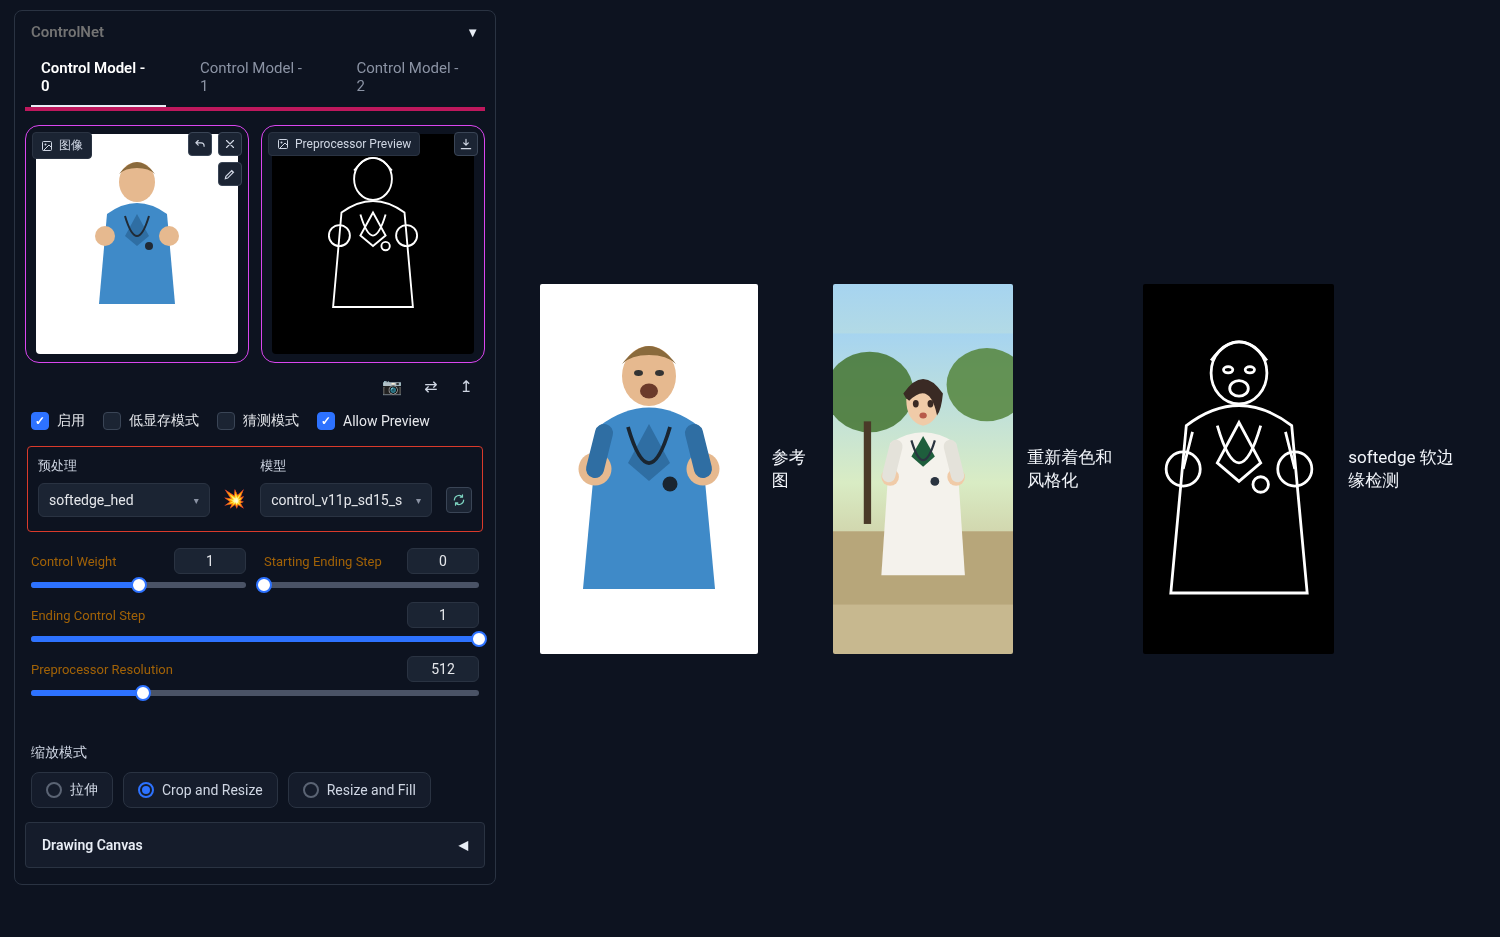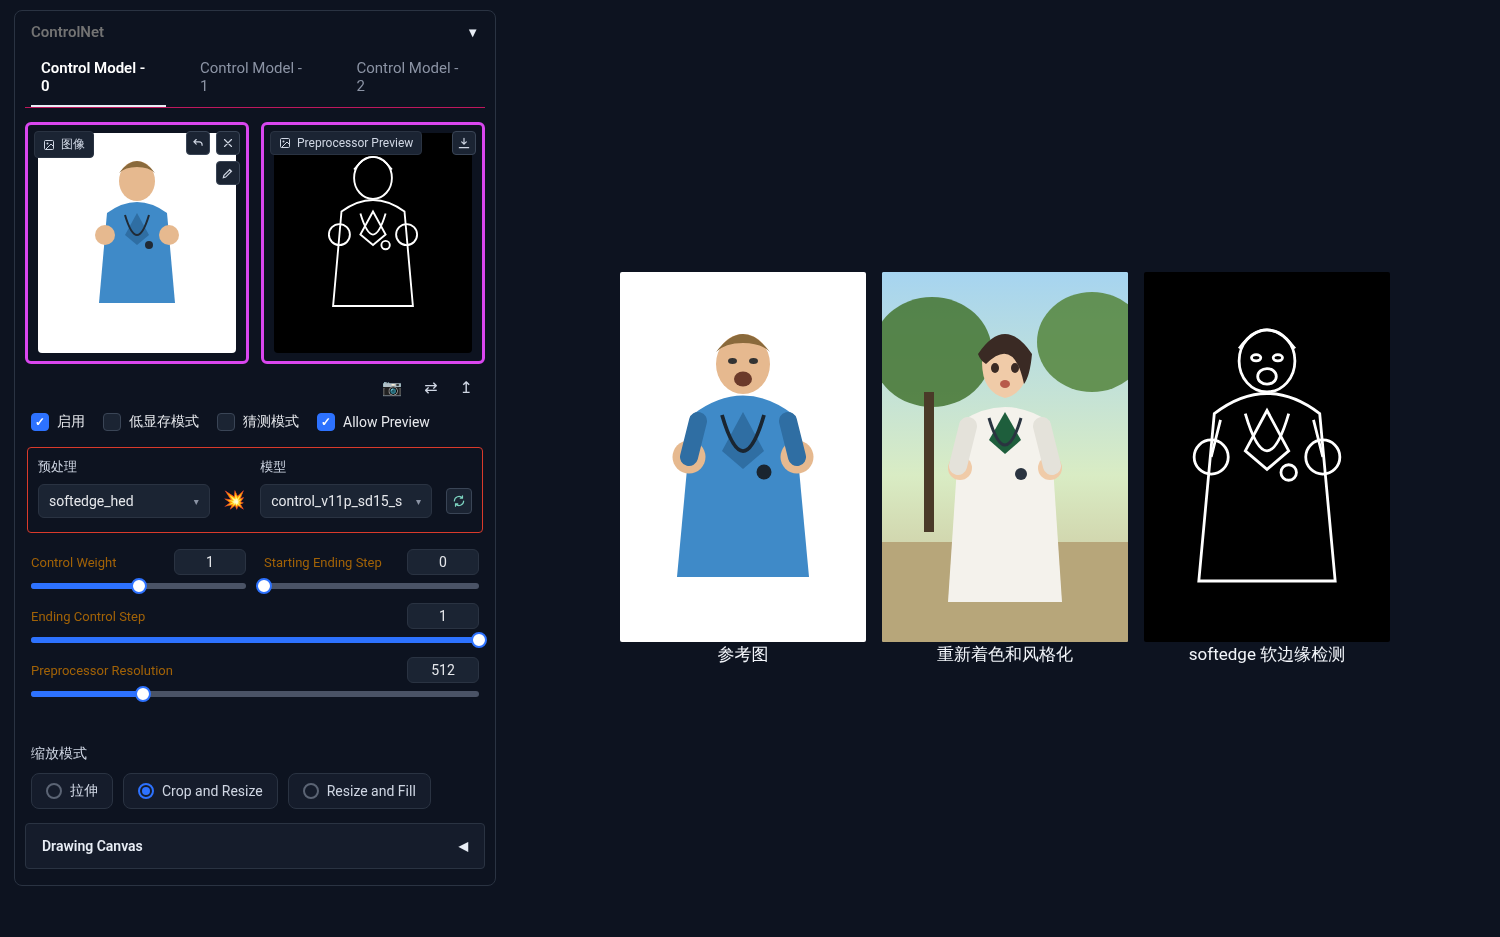--- a/index.html
+++ b/index.html
@@ -22,25 +22,25 @@
   border: 1px solid #2a3342;
   border-radius: 8px;
   padding: 8px 10px 16px;
 }
 .card-head {
   display: flex; align-items: center; justify-content: space-between;
   padding: 4px 6px 10px;
 }
 .card-head h2 { font-size: 15px; font-weight: 600; color: #737373; }
 .chev { font-size: 13px; color: #e8edf5; }
-.tabs { display: flex; gap: 24px; padding: 0 6px; border-bottom: 1px solid #be185d; }
+.tabs { display: flex; gap: 24px; padding: 0 6px; border-bottom: 4px solid #be185d; }
 .tab { padding: 8px 10px 10px; color: #8b93a4; cursor: pointer; border-bottom: 2px solid transparent; font-size: 15px;}
 .tab.active { color: #fff; border-bottom: 2px solid #e8edf5; font-weight: 600;}
 .imgrow { display: flex; gap: 12px; margin-top: 14px; }
-.imgbox { position: relative; flex: 1; border: 3px solid #d946ef; border-radius: 6px; padding: 6px; }
+.imgbox { position: relative; flex: 1; border: 1px solid #d946ef; border-radius: 14px; padding: 6px; }
 .imglabel {
   display: inline-flex; align-items: center; gap: 6px;
   background: #1b2433; border: 1px solid #2a3342;
   padding: 4px 8px; border-radius: 4px; font-size: 12px; color: #cfd6e3;
   position: absolute; top: 6px; left: 6px; z-index: 2;
 }
 .imglabel svg { width: 12px; height: 12px; }
 .btncol { position: absolute; top: 6px; right: 6px; display: flex; flex-direction: column; gap: 6px; z-index: 2;}
 .iconbtn {
   width: 24px; height: 24px; background: #1b2433; border: 1px solid #3a4556;
@@ -92,21 +92,21 @@
 .rdot { width: 16px; height: 16px; border-radius: 50%; border: 2px solid #5b6474; display:flex; align-items:center; justify-content:center;}
 .rbtn.sel .rdot { border-color: #2d72ff; }
 .rbtn.sel .rdot::after { content:""; width:8px; height:8px; border-radius:50%; background:#2d72ff; }
 .canvasbar {
   margin-top: 14px; background: #151c2b; border: 1px solid #2a3342; border-radius: 4px;
   padding: 14px 16px; display: flex; justify-content: space-between; align-items: center;
   color: #e8edf5; font-weight: 600; cursor: pointer;
 }
 .canvasbar .tri { font-size: 12px; }
 .gallery { flex: 1; display: flex; align-items: center; justify-content: center; gap: 16px; padding: 40px 30px;}
-.gcol { display: flex; flex-direction: column; align-items: center; gap: 1px; }
+.gcol { display: flex; flex-direction: row; align-items: center; gap: 14px; }
 .gimg { width: 246px; height: 370px; border-radius: 2px; overflow:hidden; display:flex; align-items:center; justify-content:center; position:relative;}
 .gimg.white { background:#fff; }
 .gimg.black { background:#000; }
 .gimg.scene { background: linear-gradient(#a6d4f0 0%, #d9ecc4 55%, #c7b88f 85%); }
 .glabel { color: #f2f5fa; font-size: 17px; }
 .anime svg { width: 100%; height: 100%; }
 </style>
 </head>
 <body>
 

